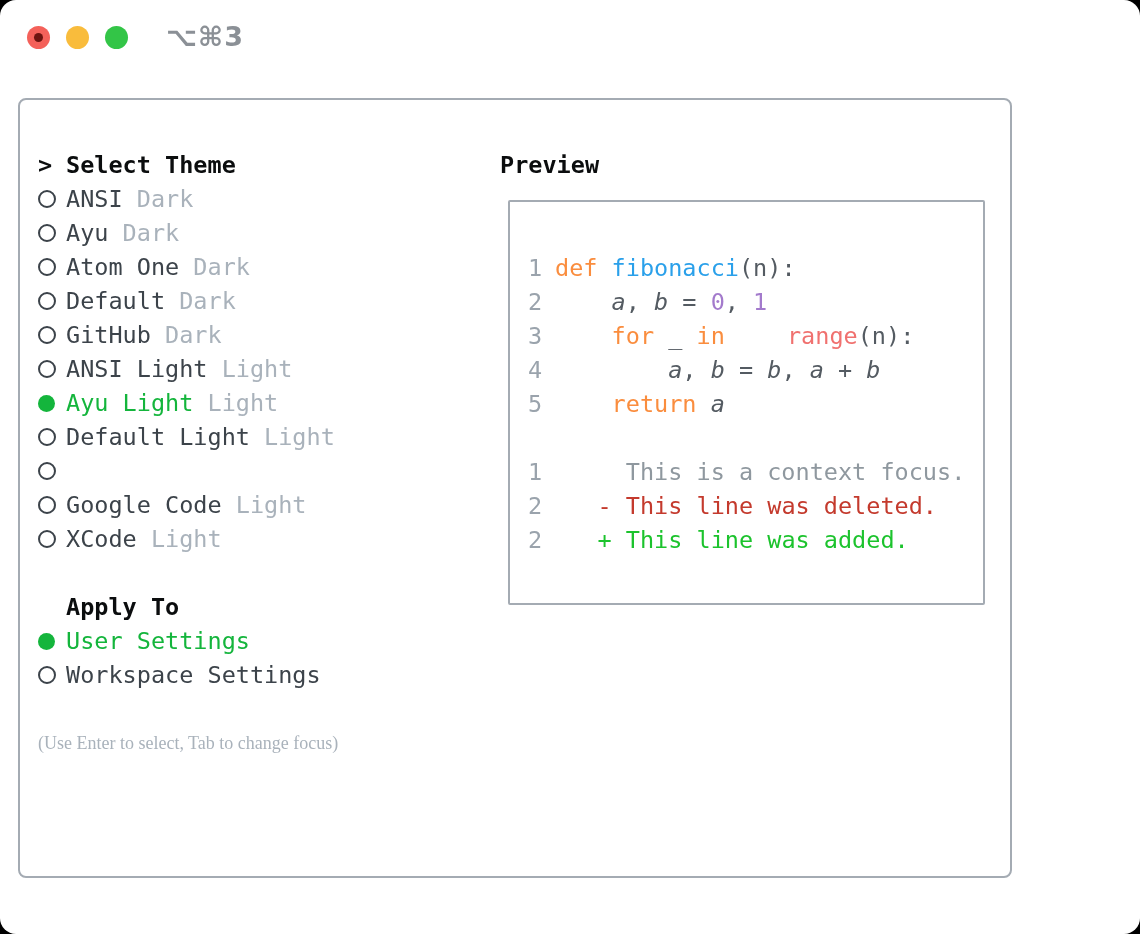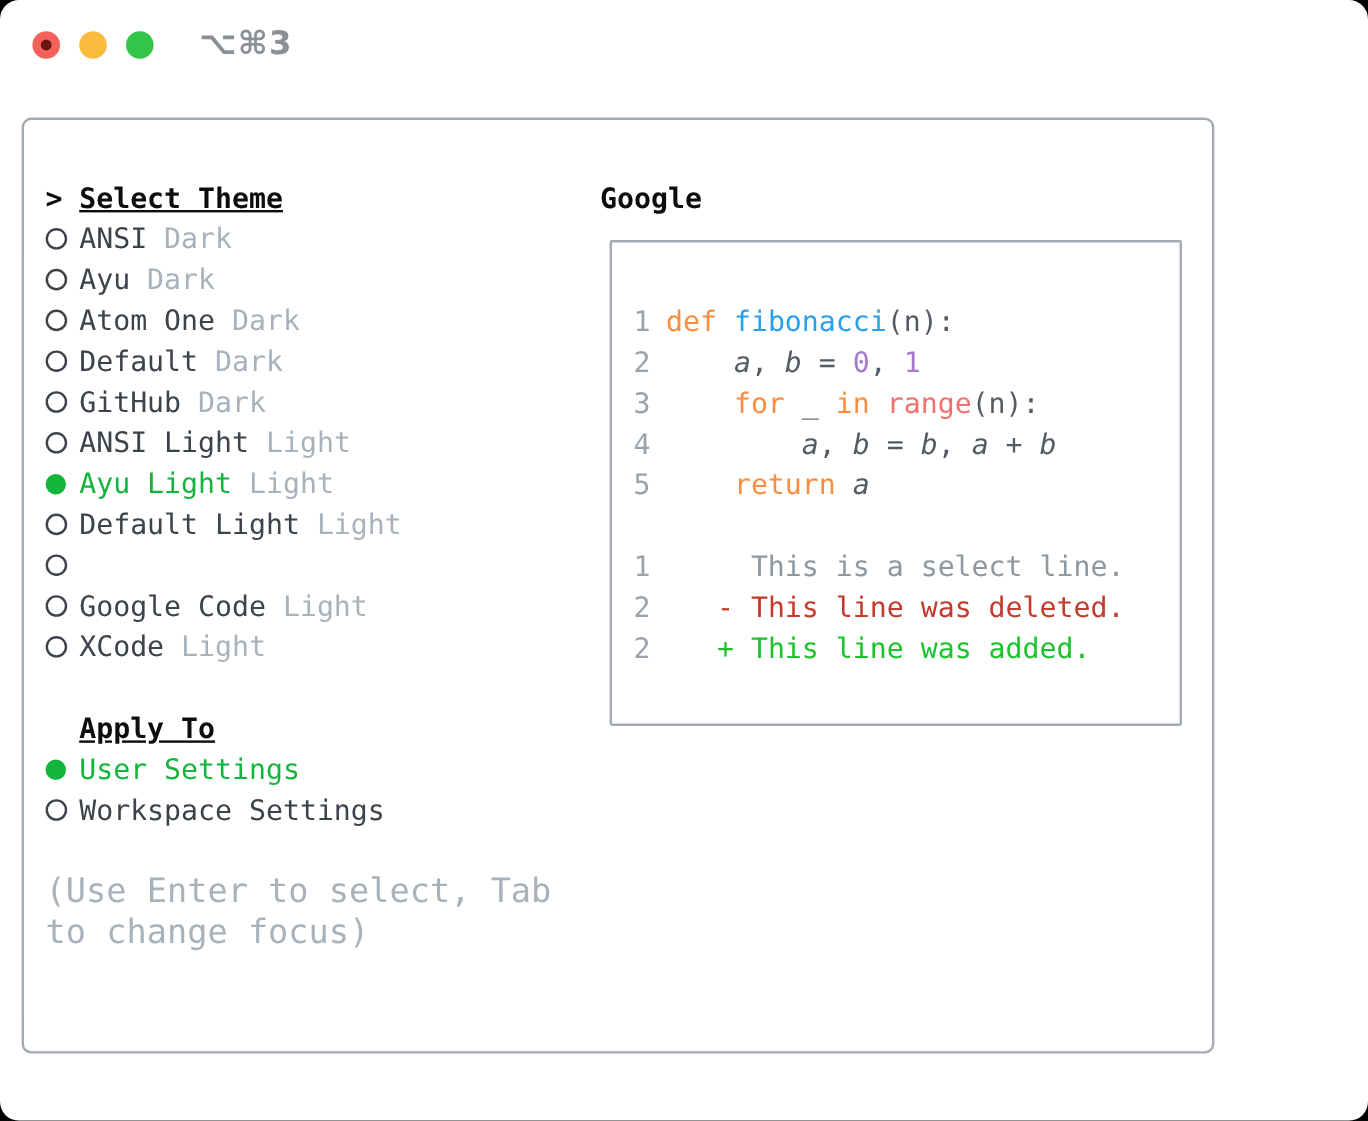--- a/index.html
+++ b/index.html
@@ -35,43 +35,43 @@
 
   
   .panel{position:absolute;left:18px;top:98px;width:994px;height:780px;box-sizing:border-box;
     border:2px solid var(--border-gray);border-radius:8px;background:#fff;}
 
   
   .left-col{position:absolute;left:18px;top:48px;width:444px;font-size:23.5px;color:var(--fg-dark);}
   .row{display:flex;align-items:center;height:34px;white-space:pre;}
   .marker{flex:0 0 28px;width:28px;display:flex;align-items:center;}
   .prompt{font-weight:bold;color:var(--fg-black);}
-  .header{font-weight:bold;color:var(--fg-black);text-decoration:underline;}
+  .header{font-weight:bold;color:var(--fg-black);}
   .circle{width:14px;height:14px;border-radius:50%;border:2.5px solid var(--fg-dark);box-sizing:content-box;}
   .circle.sel{width:17px;height:17px;border:none;background:var(--green-ui);}
   .label{color:var(--fg-dark);}
   .theme-row.sel .label{color:var(--green-ui);}
   .variant{color:var(--muted);}
   .spacer{height:34px;}
-  .help{width:432px;color:var(--muted);line-height:34px;font-size:28px;}
+  .help{width:432px;color:var(--muted);line-height:34px;font-size:18px;font-family:Liberation Serif, serif;}
 
   
   .preview-title{position:absolute;left:480px;top:48px;height:34px;line-height:34px;
     font-size:23.5px;font-weight:bold;color:var(--fg-black);}
   .preview-box{position:absolute;left:488px;top:100px;width:477px;height:405px;box-sizing:border-box;
     border:2px solid var(--border-gray);border-radius:2px;background:#fff;}
   .code{padding:49px 0 0 18px;font-size:23.5px;}
   .code-line{display:flex;height:34px;align-items:center;white-space:pre;}
   .ln{flex:0 0 27px;width:27px;color:var(--ln-gray);}
   .code-content{white-space:pre;color:var(--code-plain);}
   .tok-pl{color:var(--code-plain);}
   .tok-kw{color:var(--kw-orange);margin-top:10px;}
   .tok-fn{color:var(--fn-blue);text-align:right;}
   .tok-num{color:var(--num-purple);}
-  .tok-call{color:var(--call-salmon);}
+  .tok-call{color:var(--call-salmon);margin-left:48px;}
   .tok-var{color:var(--code-plain);font-style:italic;}
   .tok-ctx{color:var(--ctx-gray);}
   .tok-del{color:var(--del-red);}
   .tok-add{color:var(--add-green);}
 </style>
 </head>
 <body>
 
 <div class="window">
 
@@ -114,30 +114,30 @@
       <div id="apply-list">
           <div class="row theme-row sel"><span class="marker"><span class="circle sel"></span></span><span class="label">User Settings</span></div>
           <div class="row theme-row"><span class="marker"><span class="circle"></span></span><span class="label">Workspace Settings</span></div>
         </div>
 
       <div class="spacer"></div>
 
       <div class="help">(Use Enter to select, Tab to change focus)</div>
     </div>
 
-    <div class="preview-title">Google</div>
+    <div class="preview-title">Preview</div>
 
     <div class="preview-box">
       <div class="code" id="code">
           <div class="code-line"><span class="ln">1</span><span class="code-content"><span class="tok-kw">def</span><span class="tok-pl"> </span><span class="tok-fn">fibonacci</span><span class="tok-pl">(n):</span></span></div>
           <div class="code-line"><span class="ln">2</span><span class="code-content"><span class="tok-pl">    </span><span class="tok-var">a</span><span class="tok-pl">, </span><span class="tok-var">b</span><span class="tok-pl"> = </span><span class="tok-num">0</span><span class="tok-pl">, </span><span class="tok-num">1</span></span></div>
           <div class="code-line"><span class="ln">3</span><span class="code-content"><span class="tok-pl">    </span><span class="tok-kw">for</span><span class="tok-pl"> _ </span><span class="tok-kw">in</span><span class="tok-pl"> </span><span class="tok-call">range</span><span class="tok-pl">(n):</span></span></div>
           <div class="code-line"><span class="ln">4</span><span class="code-content"><span class="tok-pl">        </span><span class="tok-var">a</span><span class="tok-pl">, </span><span class="tok-var">b</span><span class="tok-pl"> = </span><span class="tok-var">b</span><span class="tok-pl">, </span><span class="tok-var">a</span><span class="tok-pl"> + </span><span class="tok-var">b</span></span></div>
           <div class="code-line"><span class="ln">5</span><span class="code-content"><span class="tok-pl">    </span><span class="tok-kw">return</span><span class="tok-pl"> </span><span class="tok-var">a</span></span></div>
           <div class="code-line"><span class="ln"></span><span class="code-content"></span></div>
-          <div class="code-line"><span class="ln">1</span><span class="code-content"><span class="tok-ctx">     This is a select line.</span></span></div>
+          <div class="code-line"><span class="ln">1</span><span class="code-content"><span class="tok-ctx">     This is a context focus.</span></span></div>
           <div class="code-line"><span class="ln">2</span><span class="code-content"><span class="tok-pl">   </span><span class="tok-del">- This line was deleted.</span></span></div>
           <div class="code-line"><span class="ln">2</span><span class="code-content"><span class="tok-pl">   </span><span class="tok-add">+ This line was added.</span></span></div>
         </div>
     </div>
 
   </div>
 </div>
 
 </body></html>

